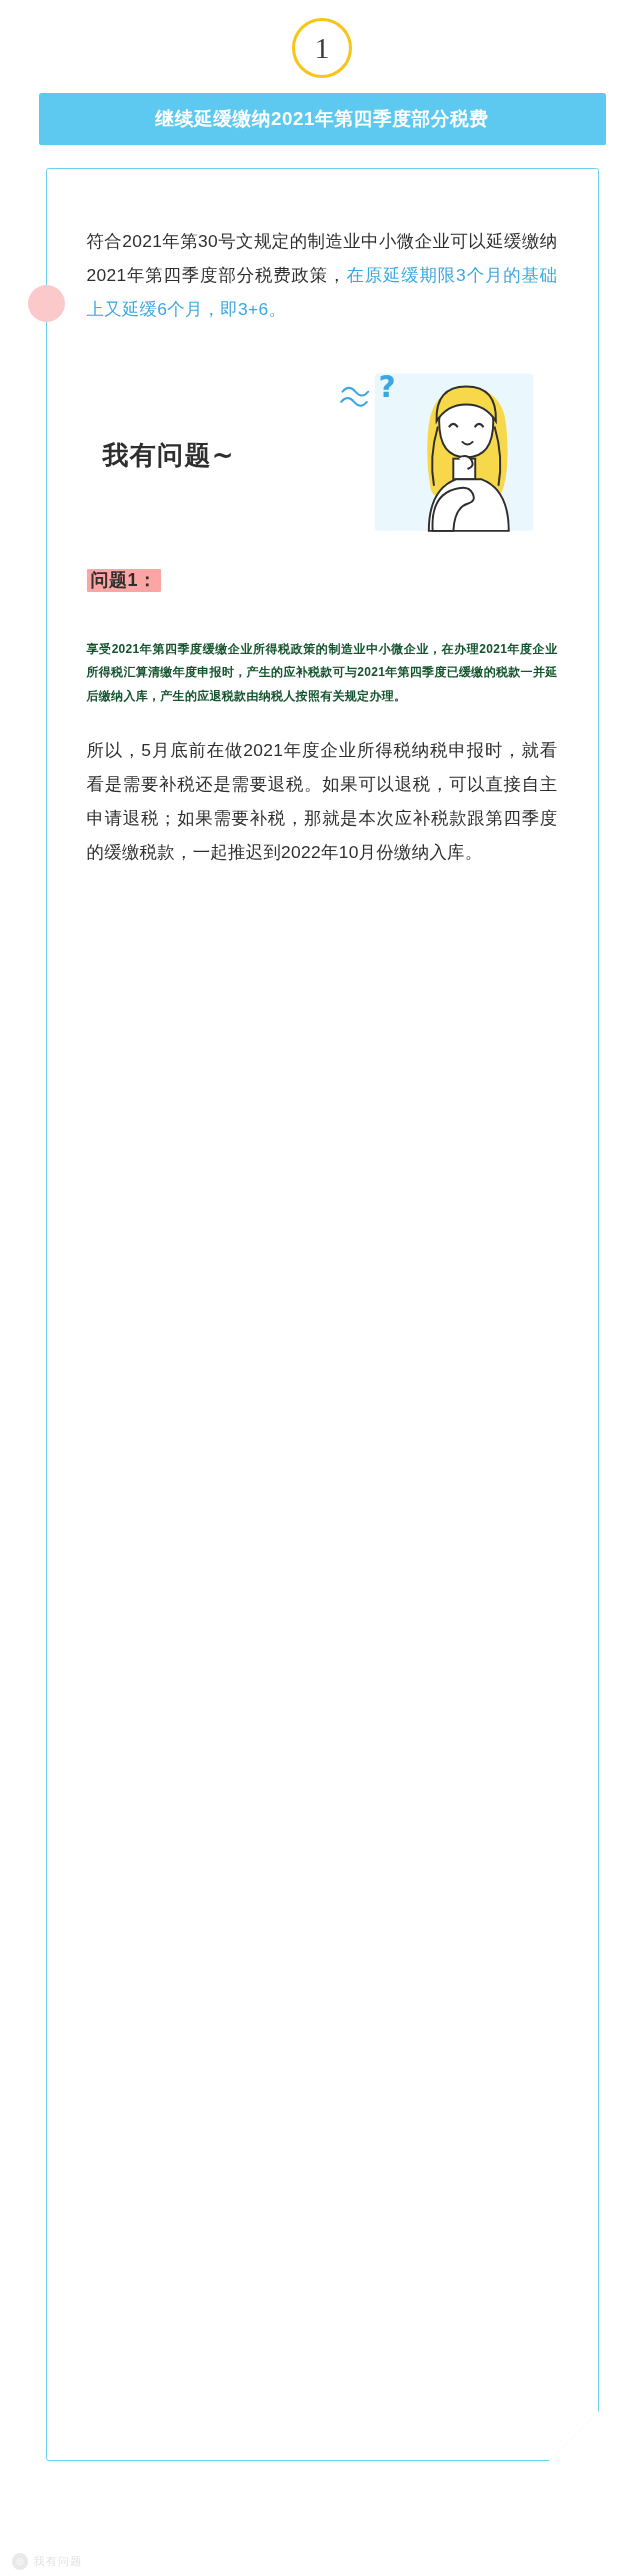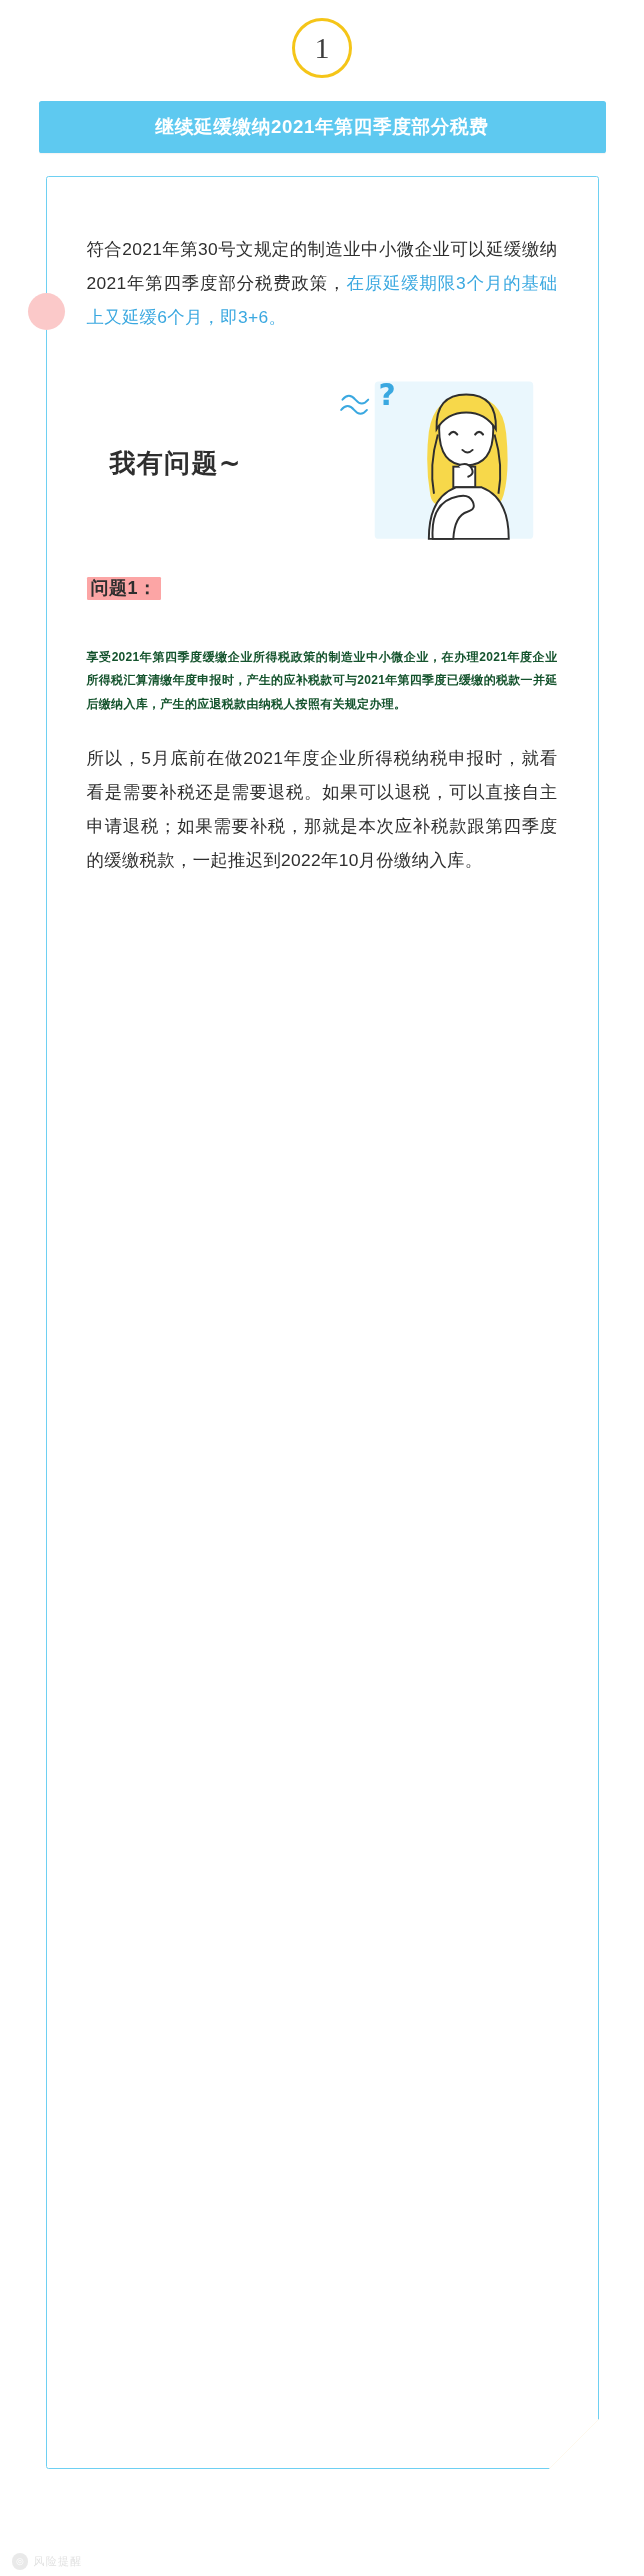--- a/index.html
+++ b/index.html
@@ -37,21 +37,21 @@
     display: flex;
     align-items: center;
     justify-content: center;
     font-size: 30px;
     color: #3d3d3d;
     font-family: "Liberation Serif", serif;
   }
 
   
   .title-wrap {
-    margin: 23px auto 0 auto;
+    margin: 15px auto 0 auto;
     width: 567px;
     display: flex;
     justify-content: center;
   }
   .title-bar {
     width: 567px;
     box-sizing: border-box;
     background: #5ec9f0;
     color: #ffffff;
     font-size: 18.7px;
@@ -143,21 +143,21 @@
   .block-gap-md { height: 26px; }
 
   
   .illus {
     position: relative;
     margin: 35px 0 26px 0;
     height: 180px;
   }
   .illus-bubble-text {
     position: absolute;
-    left: 23px;
+    left: 16px;
     top: 76px;
     font-size: 26px;
     font-weight: bold;
     color: #2e2e2e;
     letter-spacing: 1.3px;
     font-family: "DejaVu Sans", sans-serif;
   }
   .illus svg {
     position: absolute;
     right: 13px;
@@ -259,17 +259,17 @@
     <div class="block-gap-lg"></div>
     <div class="block-gap-lg"></div>
 
 
     <div class="fold"></div>
     <div class="fold-inner"></div>
   </div>
 
   <div class="footer">
     <div class="mark">◎</div>
-    <div class="mark-text">风险提醒</div>
+    <div class="mark-text">我有问题</div>
   </div>
 
 </div>
 
 
 </body></html>

